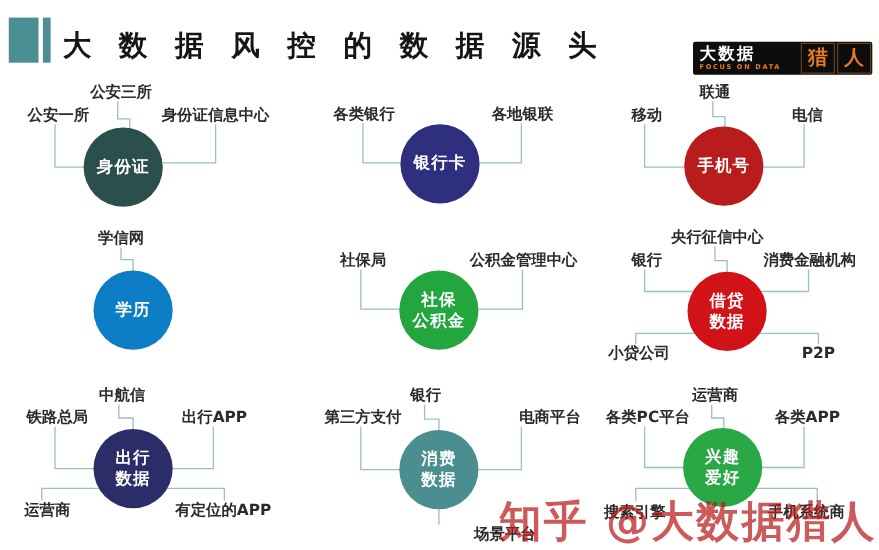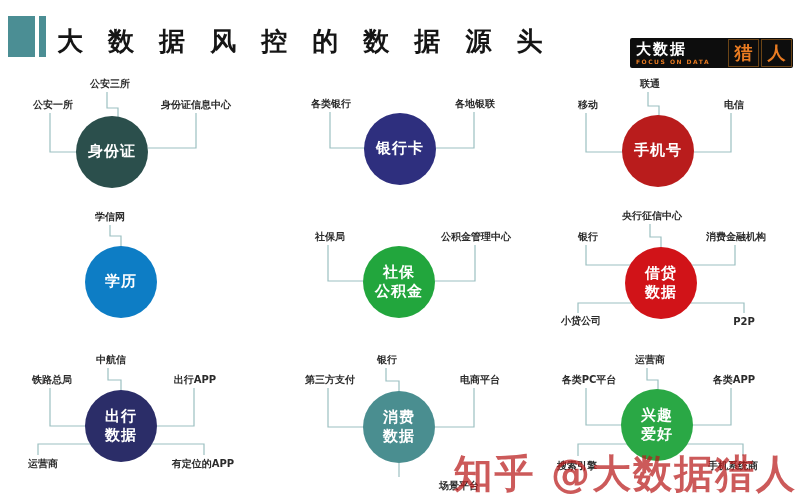--- a/index.html
+++ b/index.html
@@ -24,21 +24,21 @@
     color:#e87b22;font-weight:700;font-size:18px;line-height:1;}
   
   .node{
     position:absolute;width:72px;height:72px;border-radius:50%;
     transform:translate(-50%,-50%);display:flex;align-items:center;justify-content:center;
     color:#fff;font-size:15px;font-weight:600;text-align:center;line-height:1.3;
     letter-spacing:1px;white-space:pre-line;
   }
   
   .src{
-    position:absolute;transform:translate(-50%,-50%);font-size:10px;font-weight:700;
+    position:absolute;transform:translate(-50%,-50%);font-size:14px;font-weight:700;
     color:#2b2b2b;white-space:nowrap;
   }
   .lines{position:absolute;left:0;top:0;pointer-events:none;}
   
   .watermark{
     position:absolute;right:2px;top:447px;font-size:39px;font-weight:700;color:#b91c1c;
     opacity:.72;letter-spacing:2px;white-space:nowrap;z-index:6;
   }
 </style>
 </head>
@@ -141,21 +141,21 @@
   <div class="src" style="left:744px;top:321px;">P2P</div>
 
   <div class="src" style="left:111px;top:360px;">中航信</div>
   <div class="src" style="left:52px;top:380px;">铁路总局</div>
   <div class="src" style="left:195px;top:380px;">出行APP</div>
   <div class="src" style="left:43px;top:464px;">运营商</div>
   <div class="src" style="left:203px;top:464px;">有定位的APP</div>
 
   <div class="src" style="left:387px;top:360px;">银行</div>
   <div class="src" style="left:330px;top:380px;">第三方支付</div>
-  <div class="src" style="left:466px;top:380px;padding-left:28px;">电商平台</div>
+  <div class="src" style="left:486px;top:380px;padding-left:28px;">电商平台</div>
   <div class="src" style="left:419px;top:486px;margin-left:40px;">场景平台</div>
 
   <div class="src" style="left:650px;top:360px;">运营商</div>
   <div class="src" style="left:589px;top:380px;text-align:right;">各类PC平台</div>
   <div class="src" style="left:734px;top:380px;">各类APP</div>
   <div class="src" style="left:577px;top:466px;">搜索引擎</div>
   <div class="src" style="left:733px;top:466px;">手机系统商</div>
 
   <div class="watermark">知乎 @大数据猎人</div>
 </div>

